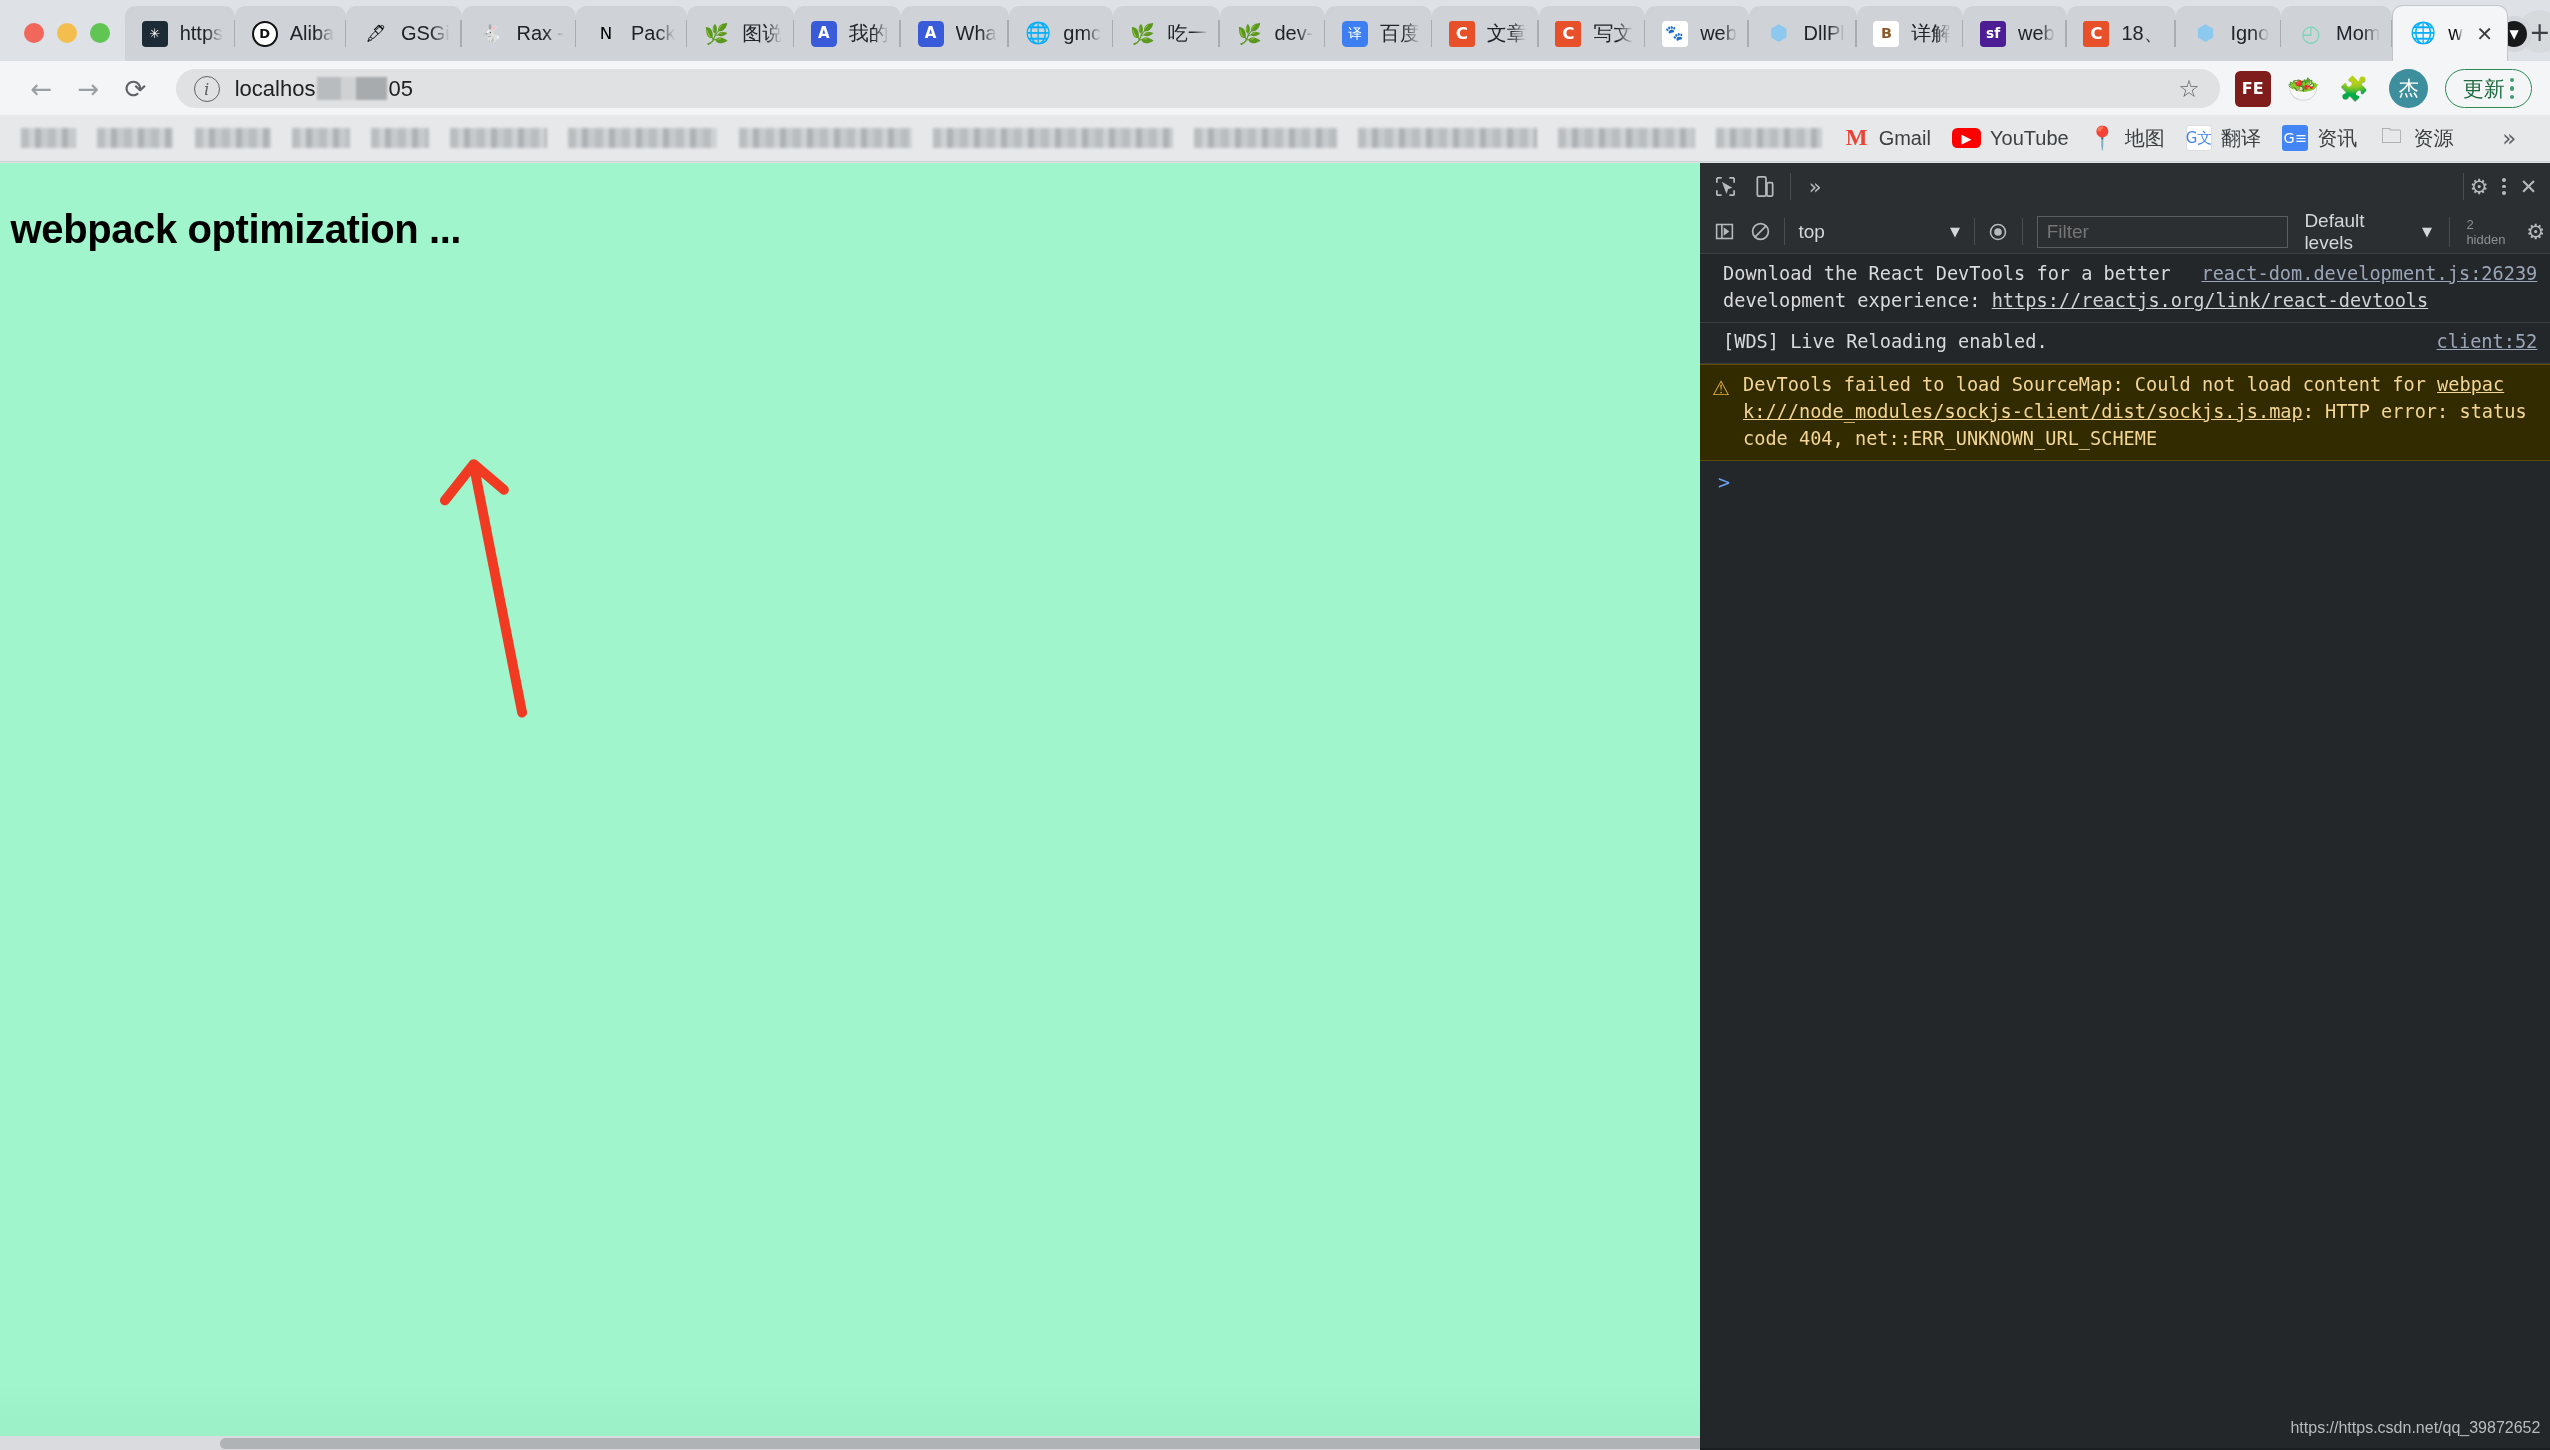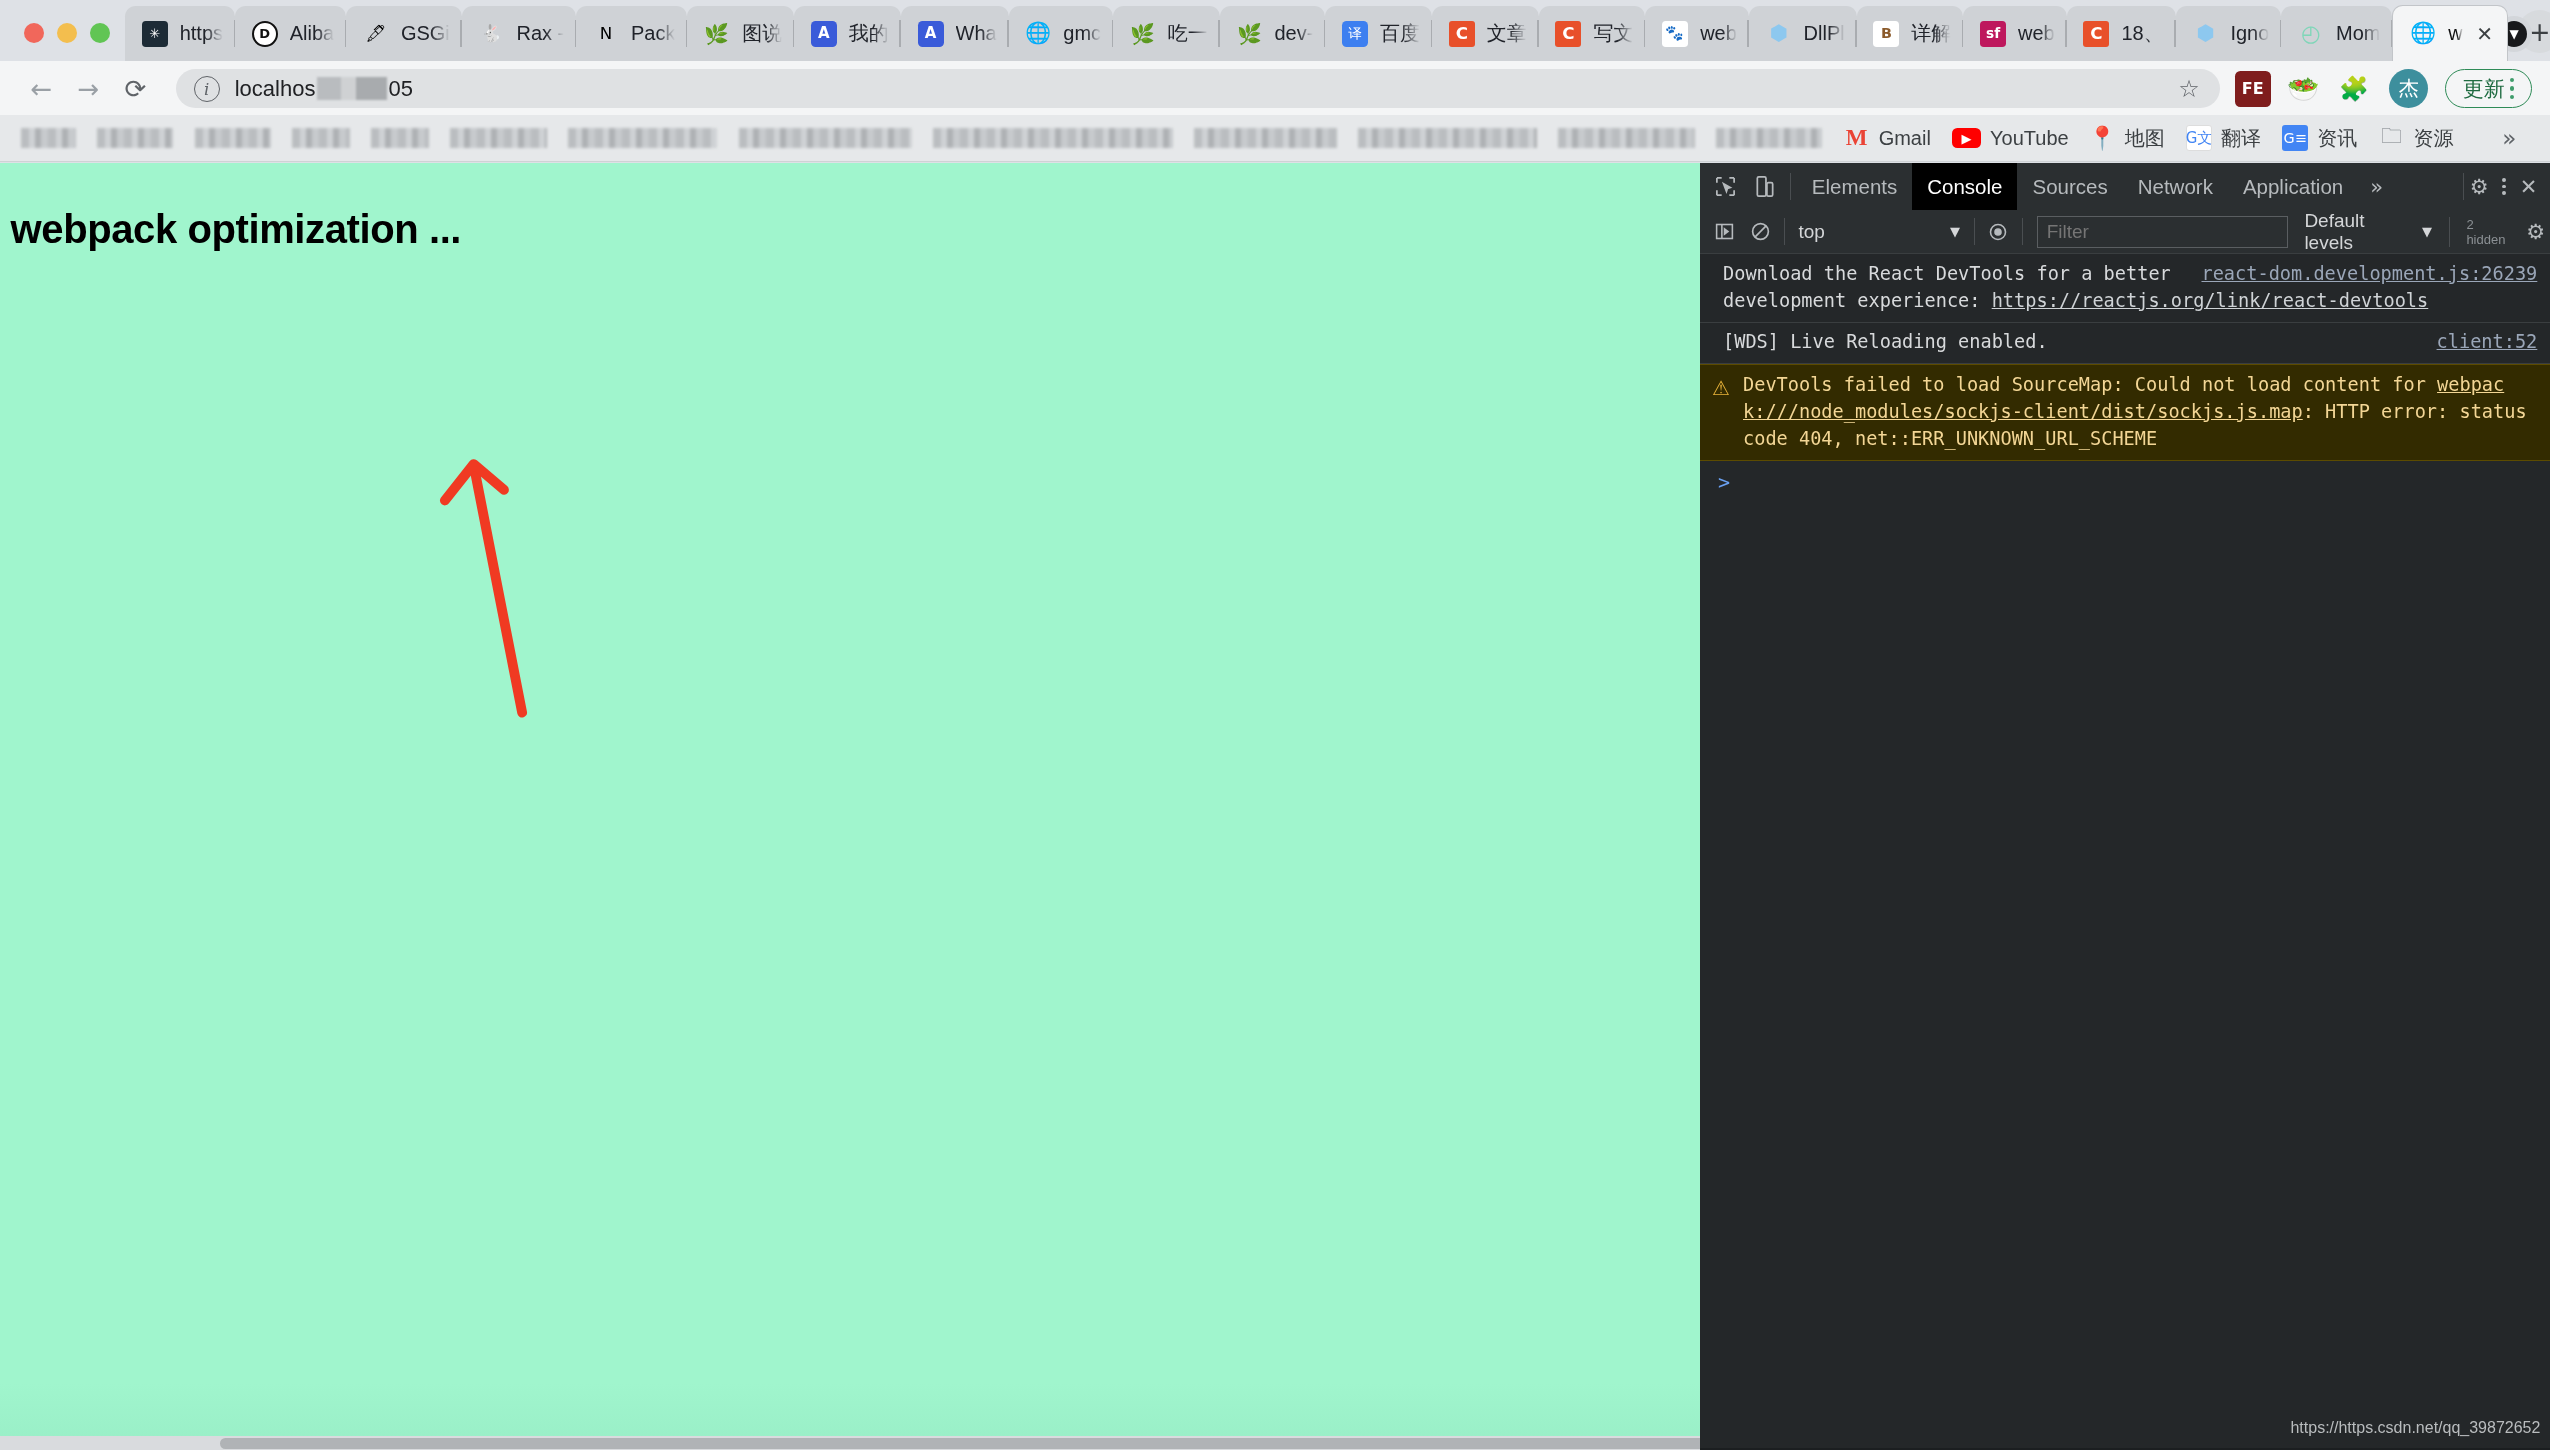--- a/index.html
+++ b/index.html
@@ -84,21 +84,21 @@
     width: 26px; height: 26px; border-radius: 50%; background: #18191b;
     display: flex; align-items: center; justify-content: center;
     color: #fff; font-size: 12px; font-family: "DejaVu Sans", sans-serif;
   }
 
   
   .fi-medusa { background:#1d2b36; color:#fff; font-size:13px; }
   .fi-circle-d { background:#fff; border:2.3px solid #111; border-radius:50%; color:#111; font-size:13px; font-weight:bold; }
   .fi-blue-sq { background:#3a5bd9; color:#fff; font-size:15px; font-weight:bold; border-radius:4.6px; }
   .fi-orange-sq { background:#e8502a; color:#fff; font-size:16.7px; font-weight:bold; border-radius:3px; }
-  .fi-green-sq { background:#be185d; color:#fff; font-size:13.7px; font-weight:bold; border-radius:3.8px; }
+  .fi-green-sq { background:#4c1d95; color:#fff; font-size:13.7px; font-weight:bold; border-radius:3.8px; }
   .fi-blue-tr { background:#3d7ff0; color:#fff; font-size:13.7px; border-radius:4.6px; }
   .fi-baidu { background:#fff; color:#2932e1; font-size:15px; }
   .fi-plain { background:transparent; }
   .fi-globe { color:#6b7076; font-size:21px; }
   .fi-clock { color:#7fd6b8; font-size:23px; }
   .fi-cube { color:#8dc8ef; font-size:21px; }
   .fi-juejin { background:#fff; color:#8b5a2b; font-size:14.4px; font-weight:bold; }
   .fi-leaf { color:#5ec16b; font-size:20px; }
   .fi-leaf-orange { color:#f0892a; font-size:20px; }
 
@@ -515,27 +515,20 @@
           <path d="M10 9l7 4-3 1-1 3z" fill="#b6babd" stroke="#b6babd"></path>
         </svg>
       </div>
       <div class="dt-iconbtn">
         <svg width="20" height="23" viewBox="0 0 20 24" fill="none" stroke="#b6babd" stroke-width="1.8">
           <rect x="2" y="2" width="9" height="20" rx="1.5"></rect>
           <rect x="12" y="8" width="6" height="14" rx="1.5"></rect>
         </svg>
       </div>
       <div class="dt-vsep"></div>
-      <div id="dt-tabs" style="display:flex;align-items:center">
-          <div class="dt-tab">Elements</div>
-          <div class="dt-tab active">Console</div>
-          <div class="dt-tab">Sources</div>
-          <div class="dt-tab">Network</div>
-          <div class="dt-tab">Application</div>
-        </div>
       <div class="dt-more">»</div>
       <div class="dt-right">
         <div class="dt-vsep"></div>
         <span class="gear">⚙</span>
         <span class="dt-kebab">
             <i></i>
             <i></i>
             <i></i>
           </span>
         <span class="gear">✕</span>

